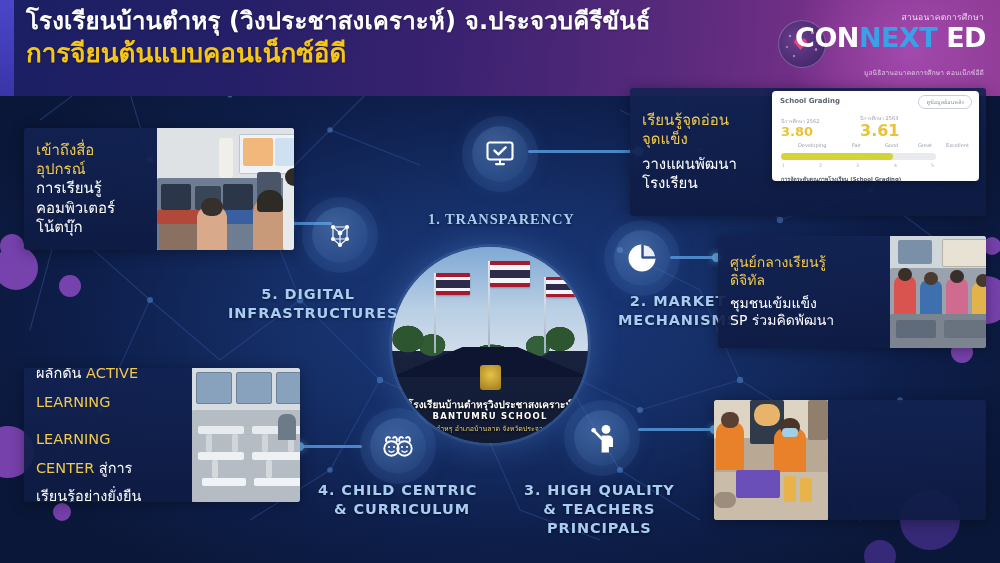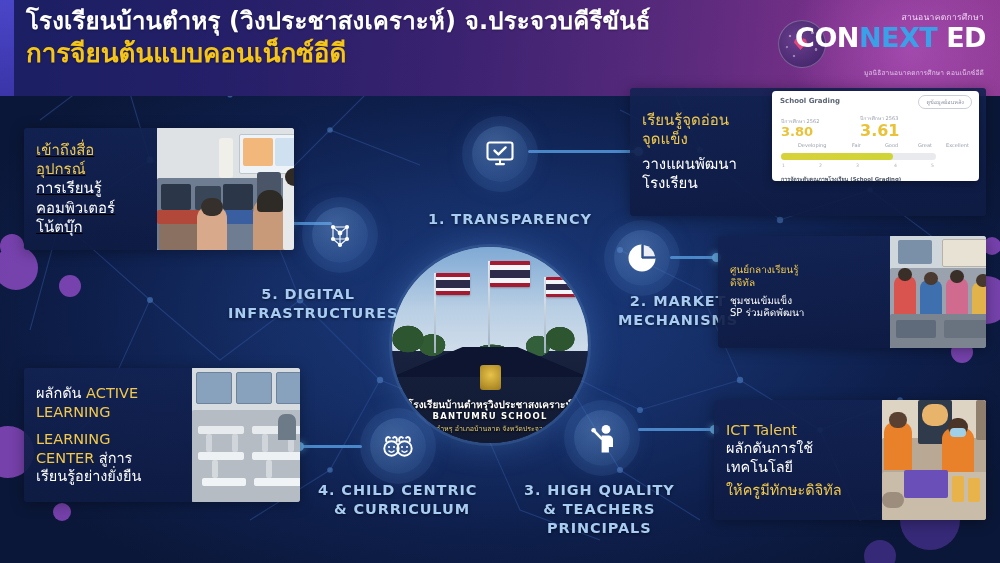--- a/index.html
+++ b/index.html
@@ -283,21 +283,21 @@
         <circle cx="8" cy="7" r="2.1"></circle>
           <circle cx="22" cy="7" r="2.1"></circle>
         <circle cx="8" cy="19" r="2.1"></circle>
           <circle cx="22" cy="19" r="2.1"></circle>
         <circle cx="15" cy="13" r="2.4"></circle>
           <circle cx="15" cy="25" r="2.1"></circle>
       </g>
     </svg>
   </div>
 
-  <div class="plab" style="left:428px;top:210px;">
+  <div class="plab" style="left:428px;top:210px;font-family:Liberation Serif, serif;">
     <div><span>1.</span> <span>TRANSPARENCY</span></div>
   </div>
 
   <div class="plab" style="left:618px;top:292px;text-align:center;">
     <div>2. MARKET</div>
     <div>MECHANISMS</div>
   </div>
 
   <div class="plab" style="left:524px;top:481px;text-align:center;">
     <div>3. HIGH QUALITY</div>
@@ -325,21 +325,21 @@
     <div class="pole" style="left:152px;top:30px;height:76px;"></div>
     <div class="flag" style="left:154px;top:30px;width:30px;height:20px;"></div>
     <div class="emb-building"></div>
     <div class="emb-roof"></div>
     <div class="emb-crest"></div>
     <div class="emb-t1">โรงเรียนบ้านตำหรุวิงประชาสงเคราะห์</div>
     <div class="emb-t2">BANTUMRU  SCHOOL</div>
     <div class="emb-t3">ต.ตำหรุ   อำเภอบ้านลาด   จังหวัดประจวบฯ</div>
   </div>
 
-  <div class="card" style="left:24px;top:128px;width:270px;height:122px;text-decoration:underline;">
+  <div class="card" style="left:24px;top:128px;width:270px;height:122px;">
     <div class="ctext" style="width:120px;font-size:15px;">
       <div class="ln y">เข้าถึงสื่อ</div>
       <div class="ln y">อุปกรณ์</div>
       <div class="ln w">การเรียนรู้</div>
       <div class="ln w">คอมพิวเตอร์</div>
       <div class="ln w">โน้ตบุ๊ก</div>
     </div>
     <div class="photo" style="width:150px;height:122px;background:linear-gradient(180deg,#cfd3d8,#9aa1a8);">
       <div class="px" style="left:0;top:0;width:150px;height:52px;background:#dfe2e4;"></div>
       <div class="px" style="left:82px;top:6px;width:60px;height:38px;background:#eef3f7;border:1px solid #bcc4cc;"></div>
@@ -403,21 +403,21 @@
 
       <div class="g-num" style="left:9px;top:105px;width:38px;">0.00-1.99</div>
       <div class="g-num" style="left:47px;top:105px;width:38px;">2.00-2.99</div>
       <div class="g-num" style="left:85px;top:105px;width:38px;">3.00-3.99</div>
       <div class="g-num" style="left:123px;top:105px;width:38px;">4.00-4.99</div>
       <div class="g-num" style="left:161px;top:105px;width:38px;">5.00</div>
     </div>
   </div>
 
   <div class="card" style="left:718px;top:236px;width:268px;height:112px;">
-    <div class="ctext" style="width:162px;font-size:10px;">
+    <div class="ctext" style="width:162px;font-size:14px;">
       <div class="ln y">ศูนย์กลางเรียนรู้</div>
       <div class="ln y">ดิจิทัล</div>
       <div class="ln w" style="margin-top:5px;">ชุมชนเข้มแข็ง</div>
       <div class="ln w">SP ร่วมคิดพัฒนา</div>
     </div>
     <div class="photo" style="width:106px;height:112px;background:linear-gradient(180deg,#bfc7cf,#8e97a2);">
       <div class="px" style="left:0;top:0;width:106px;height:34px;background:#cfd6dc;"></div>
       <div class="px" style="left:8px;top:4px;width:34px;height:24px;background:#7a8fa8;"></div>
       <div class="px" style="left:52px;top:3px;width:44px;height:26px;background:#e8e2d4;border:1px solid #b9b2a4;"></div>
       <div class="px" style="left:0;top:32px;width:106px;height:48px;background:#9aa3ad;"></div>
@@ -429,21 +429,21 @@
       <div class="px" style="left:60px;top:34px;width:14px;height:13px;background:#3a2f28;border-radius:7px;"></div>
       <div class="px" style="left:82px;top:46px;width:22px;height:34px;background:#e2b34a;border-radius:8px 8px 0 0;"></div>
       <div class="px" style="left:86px;top:38px;width:14px;height:13px;background:#46382e;border-radius:7px;"></div>
       <div class="px" style="left:0;top:78px;width:106px;height:34px;background:#7b848f;"></div>
       <div class="px" style="left:6px;top:84px;width:40px;height:18px;background:#5f6b7a;border-radius:2px;"></div>
       <div class="px" style="left:54px;top:84px;width:44px;height:18px;background:#68737f;border-radius:2px;"></div>
     </div>
   </div>
 
   <div class="card" style="left:24px;top:368px;width:276px;height:134px;">
-    <div class="ctext" style="width:158px;font-size:14.5px;">
+    <div class="ctext" style="width:158px;font-size:14.5px;gap:10px;">
       <div class="ln"><span class="w">ผลักดัน </span><span class="y">ACTIVE</span></div>
       <div class="ln y">LEARNING</div>
       <div class="ln y" style="margin-top:9px;">LEARNING</div>
       <div class="ln"><span class="y">CENTER </span><span class="w">สู่การ</span></div>
       <div class="ln w">เรียนรู้อย่างยั่งยืน</div>
     </div>
     <div class="photo" style="width:118px;height:134px;background:linear-gradient(180deg,#c8cdd2,#9ba3ab);">
       <div class="px" style="left:0;top:0;width:118px;height:44px;background:#d7dce0;"></div>
       <div class="px" style="left:4px;top:4px;width:34px;height:30px;background:#88a2bd;border:1px solid #6e839b;"></div>
       <div class="px" style="left:44px;top:4px;width:34px;height:30px;background:#88a2bd;border:1px solid #6e839b;"></div>
@@ -459,26 +459,20 @@
       <div class="px" style="left:40px;top:66px;width:6px;height:18px;background:#cfd5da;"></div>
       <div class="px" style="left:70px;top:66px;width:6px;height:18px;background:#cfd5da;"></div>
       <div class="px" style="left:96px;top:66px;width:6px;height:18px;background:#cfd5da;"></div>
       <div class="px" style="left:20px;top:92px;width:6px;height:18px;background:#d4d9dd;"></div>
       <div class="px" style="left:74px;top:92px;width:6px;height:18px;background:#d4d9dd;"></div>
       <div class="px" style="left:86px;top:46px;width:18px;height:26px;background:#6d7a88;border-radius:7px 7px 0 0;"></div>
     </div>
   </div>
 
   <div class="card" style="left:714px;top:400px;width:272px;height:120px;">
-    <div class="ctext" style="width:158px;font-size:14.5px;">
-      <div class="ln y">ICT Talent</div>
-      <div class="ln w">ผลักดันการใช้</div>
-      <div class="ln w">เทคโนโลยี</div>
-      <div class="ln y" style="margin-top:4px;">ให้ครูมีทักษะดิจิทัล</div>
-    </div>
     <div class="photo" style="width:114px;height:120px;background:linear-gradient(180deg,#d2c8b8,#a8998a);">
       <div class="px" style="left:0;top:0;width:114px;height:40px;background:#ded4c4;"></div>
       <div class="px" style="left:0;top:38px;width:114px;height:82px;background:#b8a894;"></div>
       <div class="px" style="left:36px;top:0;width:34px;height:44px;background:#2f3a4a;"></div>
       <div class="px" style="left:40px;top:4px;width:26px;height:22px;background:#e8b36a;border-radius:10px;"></div>
       <div class="px" style="left:2px;top:22px;width:28px;height:48px;background:#e8812a;border-radius:10px 10px 0 0;"></div>
       <div class="px" style="left:7px;top:12px;width:18px;height:16px;background:#5a4030;border-radius:9px;"></div>
       <div class="px" style="left:60px;top:28px;width:32px;height:50px;background:#e8812a;border-radius:11px 11px 0 0;"></div>
       <div class="px" style="left:66px;top:18px;width:20px;height:18px;background:#4a3528;border-radius:10px;"></div>
       <div class="px" style="left:68px;top:28px;width:16px;height:9px;background:#9fd0e8;border-radius:4px;"></div>

